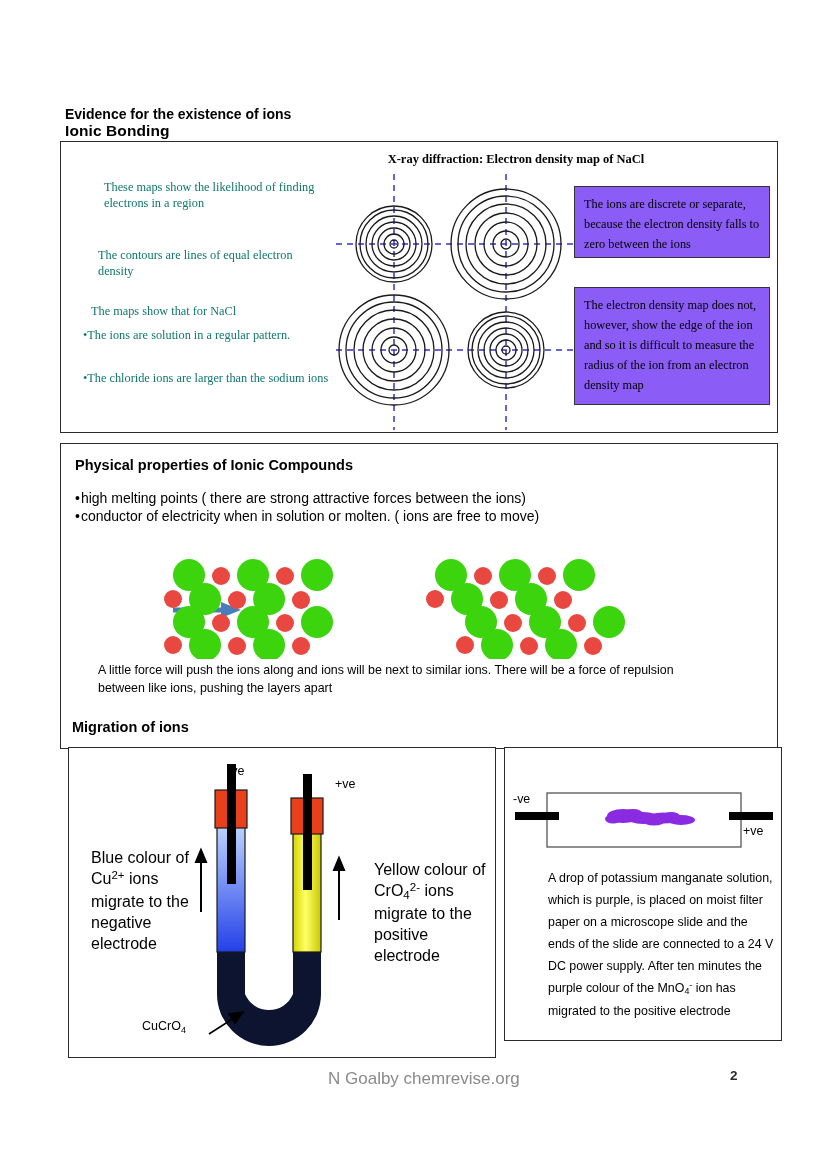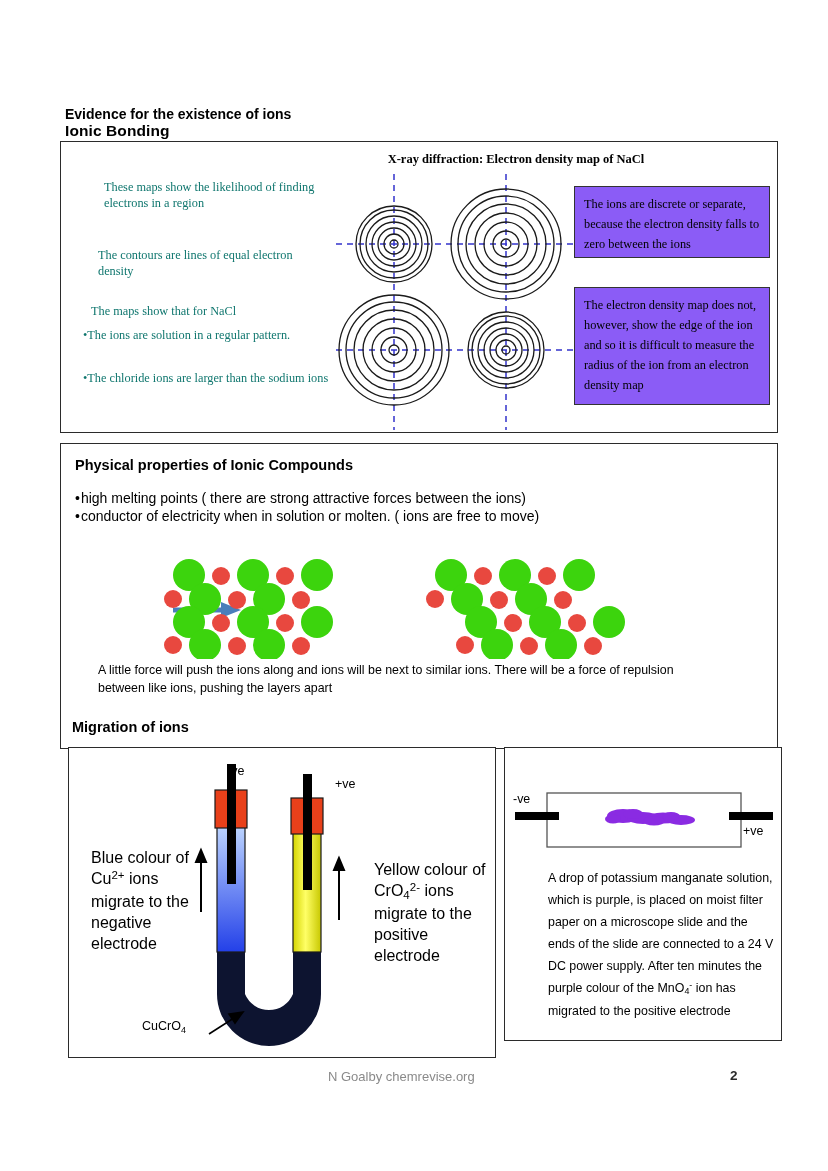--- a/index.html
+++ b/index.html
@@ -178,21 +178,21 @@
     width: 226px;
     font-size: 12.4px;
     line-height: 22px;
     margin-left: 12px;
   }
 
   
   #footer-credit {
     position: absolute;
     left: 328px; top: 1069px;
-    font-size: 13px;
+    font-size: 17px;
     color: #8a8a8a;
   }
   #footer-page {
     position: absolute;
     left: 730px; top: 1068px;
     font-size: 13.5px;
     font-weight: bold;
     color: #2b2b2b;
   }
 

